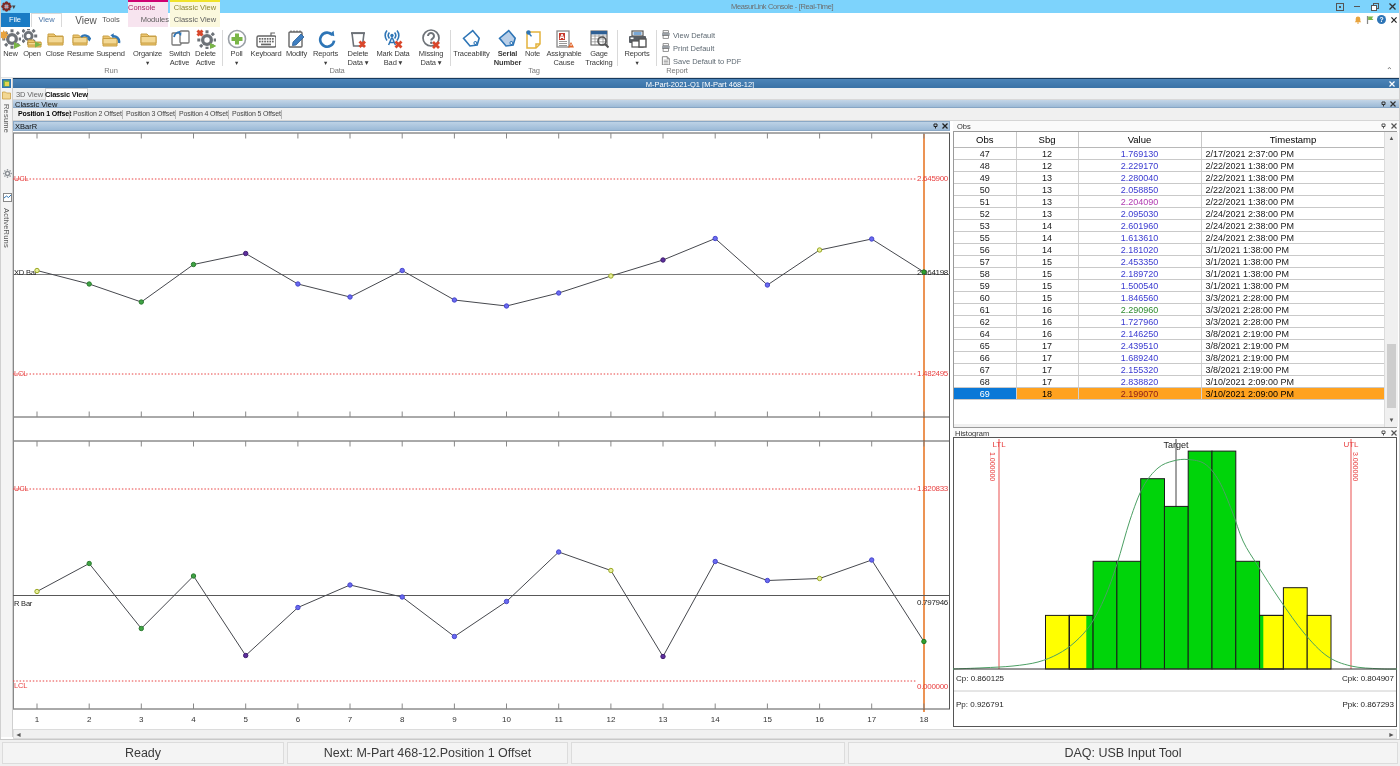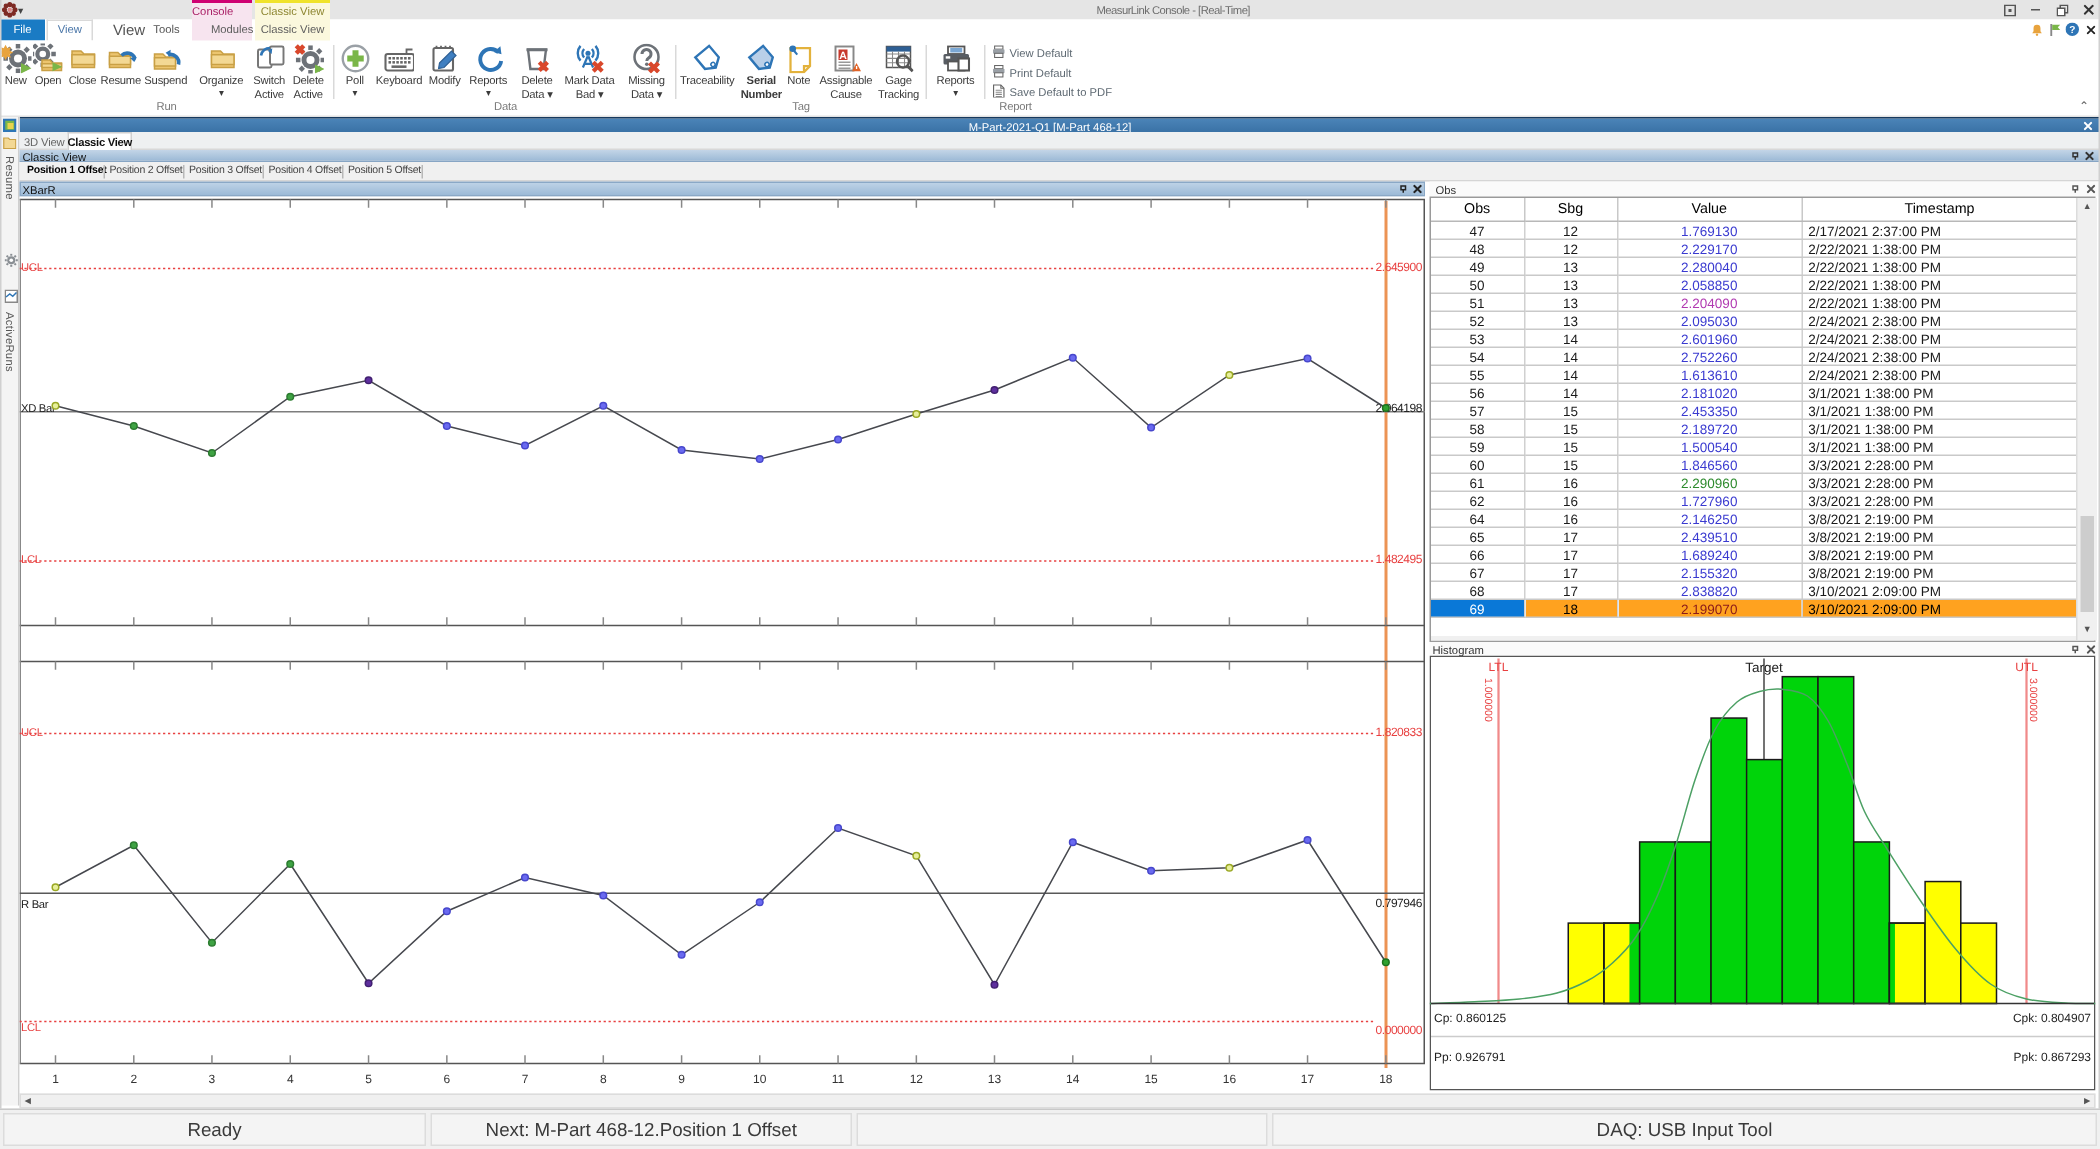--- a/index.html
+++ b/index.html
@@ -7,21 +7,21 @@
 #obst{border-collapse:collapse;table-layout:fixed;width:431px;font-size:9px;color:#1a1a1a}
 #obst th{font-weight:normal;font-size:9.5px;height:15px;border-right:1px solid #c8c8c8;border-bottom:1px solid #b8b8b8;background:#fff;color:#000}
 #obst td{height:11px;border-right:1px solid #d0d0d0;border-bottom:1px solid #c9c9c9;padding:0 0 0 4px;white-space:nowrap;overflow:hidden}
 #obst td.c{text-align:center;padding:0}
 #obst tr.sel td{background:#ffa21f;color:#000}
 #obst tr.sel td.co{background:#0a78d7;color:#fff}
 .seg{position:absolute;top:742px;height:22px;z-index:6;background:#f4f4f4;border:1px solid #dcdcdc;box-sizing:border-box;text-align:center}
 .seg span{font-size:12.5px;color:#3a3a3a;line-height:21px}
 </style></head><body>
 
-<div style="position:absolute;left:0;top:0;width:1400px;height:13px;background:#e5e5e5">
+<div style="position:absolute;left:0;top:0;width:1400px;height:13px;background:#7dd3fc">
  <svg style="position:absolute;left:1px;top:1px" width="11" height="11" viewBox="0 0 11 11">
   <g fill="#7e2a24">
         <circle cx="5.5" cy="2" r="1.7"></circle>
         <circle cx="5.5" cy="9" r="1.7"></circle>
         <circle cx="2" cy="5.5" r="1.7"></circle>
         <circle cx="9" cy="5.5" r="1.7"></circle>
   <circle cx="3" cy="3" r="1.6"></circle>
         <circle cx="8" cy="3" r="1.6"></circle>
         <circle cx="3" cy="8" r="1.6"></circle>
         <circle cx="8" cy="8" r="1.6"></circle>
@@ -586,26 +586,20 @@
           <td class="c" style="color:#3a3ad0">2.095030</td>
           <td>2/24/2021 2:38:00 PM</td>
         </tr>
         <tr>
           <td class="c">53</td>
           <td class="c">14</td>
           <td class="c" style="color:#3a3ad0">2.601960</td>
           <td>2/24/2021 2:38:00 PM</td>
         </tr>
         <tr>
-          <td class="c">54</td>
-          <td class="c">14</td>
-          <td class="c" style="color:#3a3ad0">2.752260</td>
-          <td>2/24/2021 2:38:00 PM</td>
-        </tr>
-        <tr>
           <td class="c">55</td>
           <td class="c">14</td>
           <td class="c" style="color:#3a3ad0">1.613610</td>
           <td>2/24/2021 2:38:00 PM</td>
         </tr>
         <tr>
           <td class="c">56</td>
           <td class="c">14</td>
           <td class="c" style="color:#3a3ad0">2.181020</td>
           <td>3/1/2021 1:38:00 PM</td>

